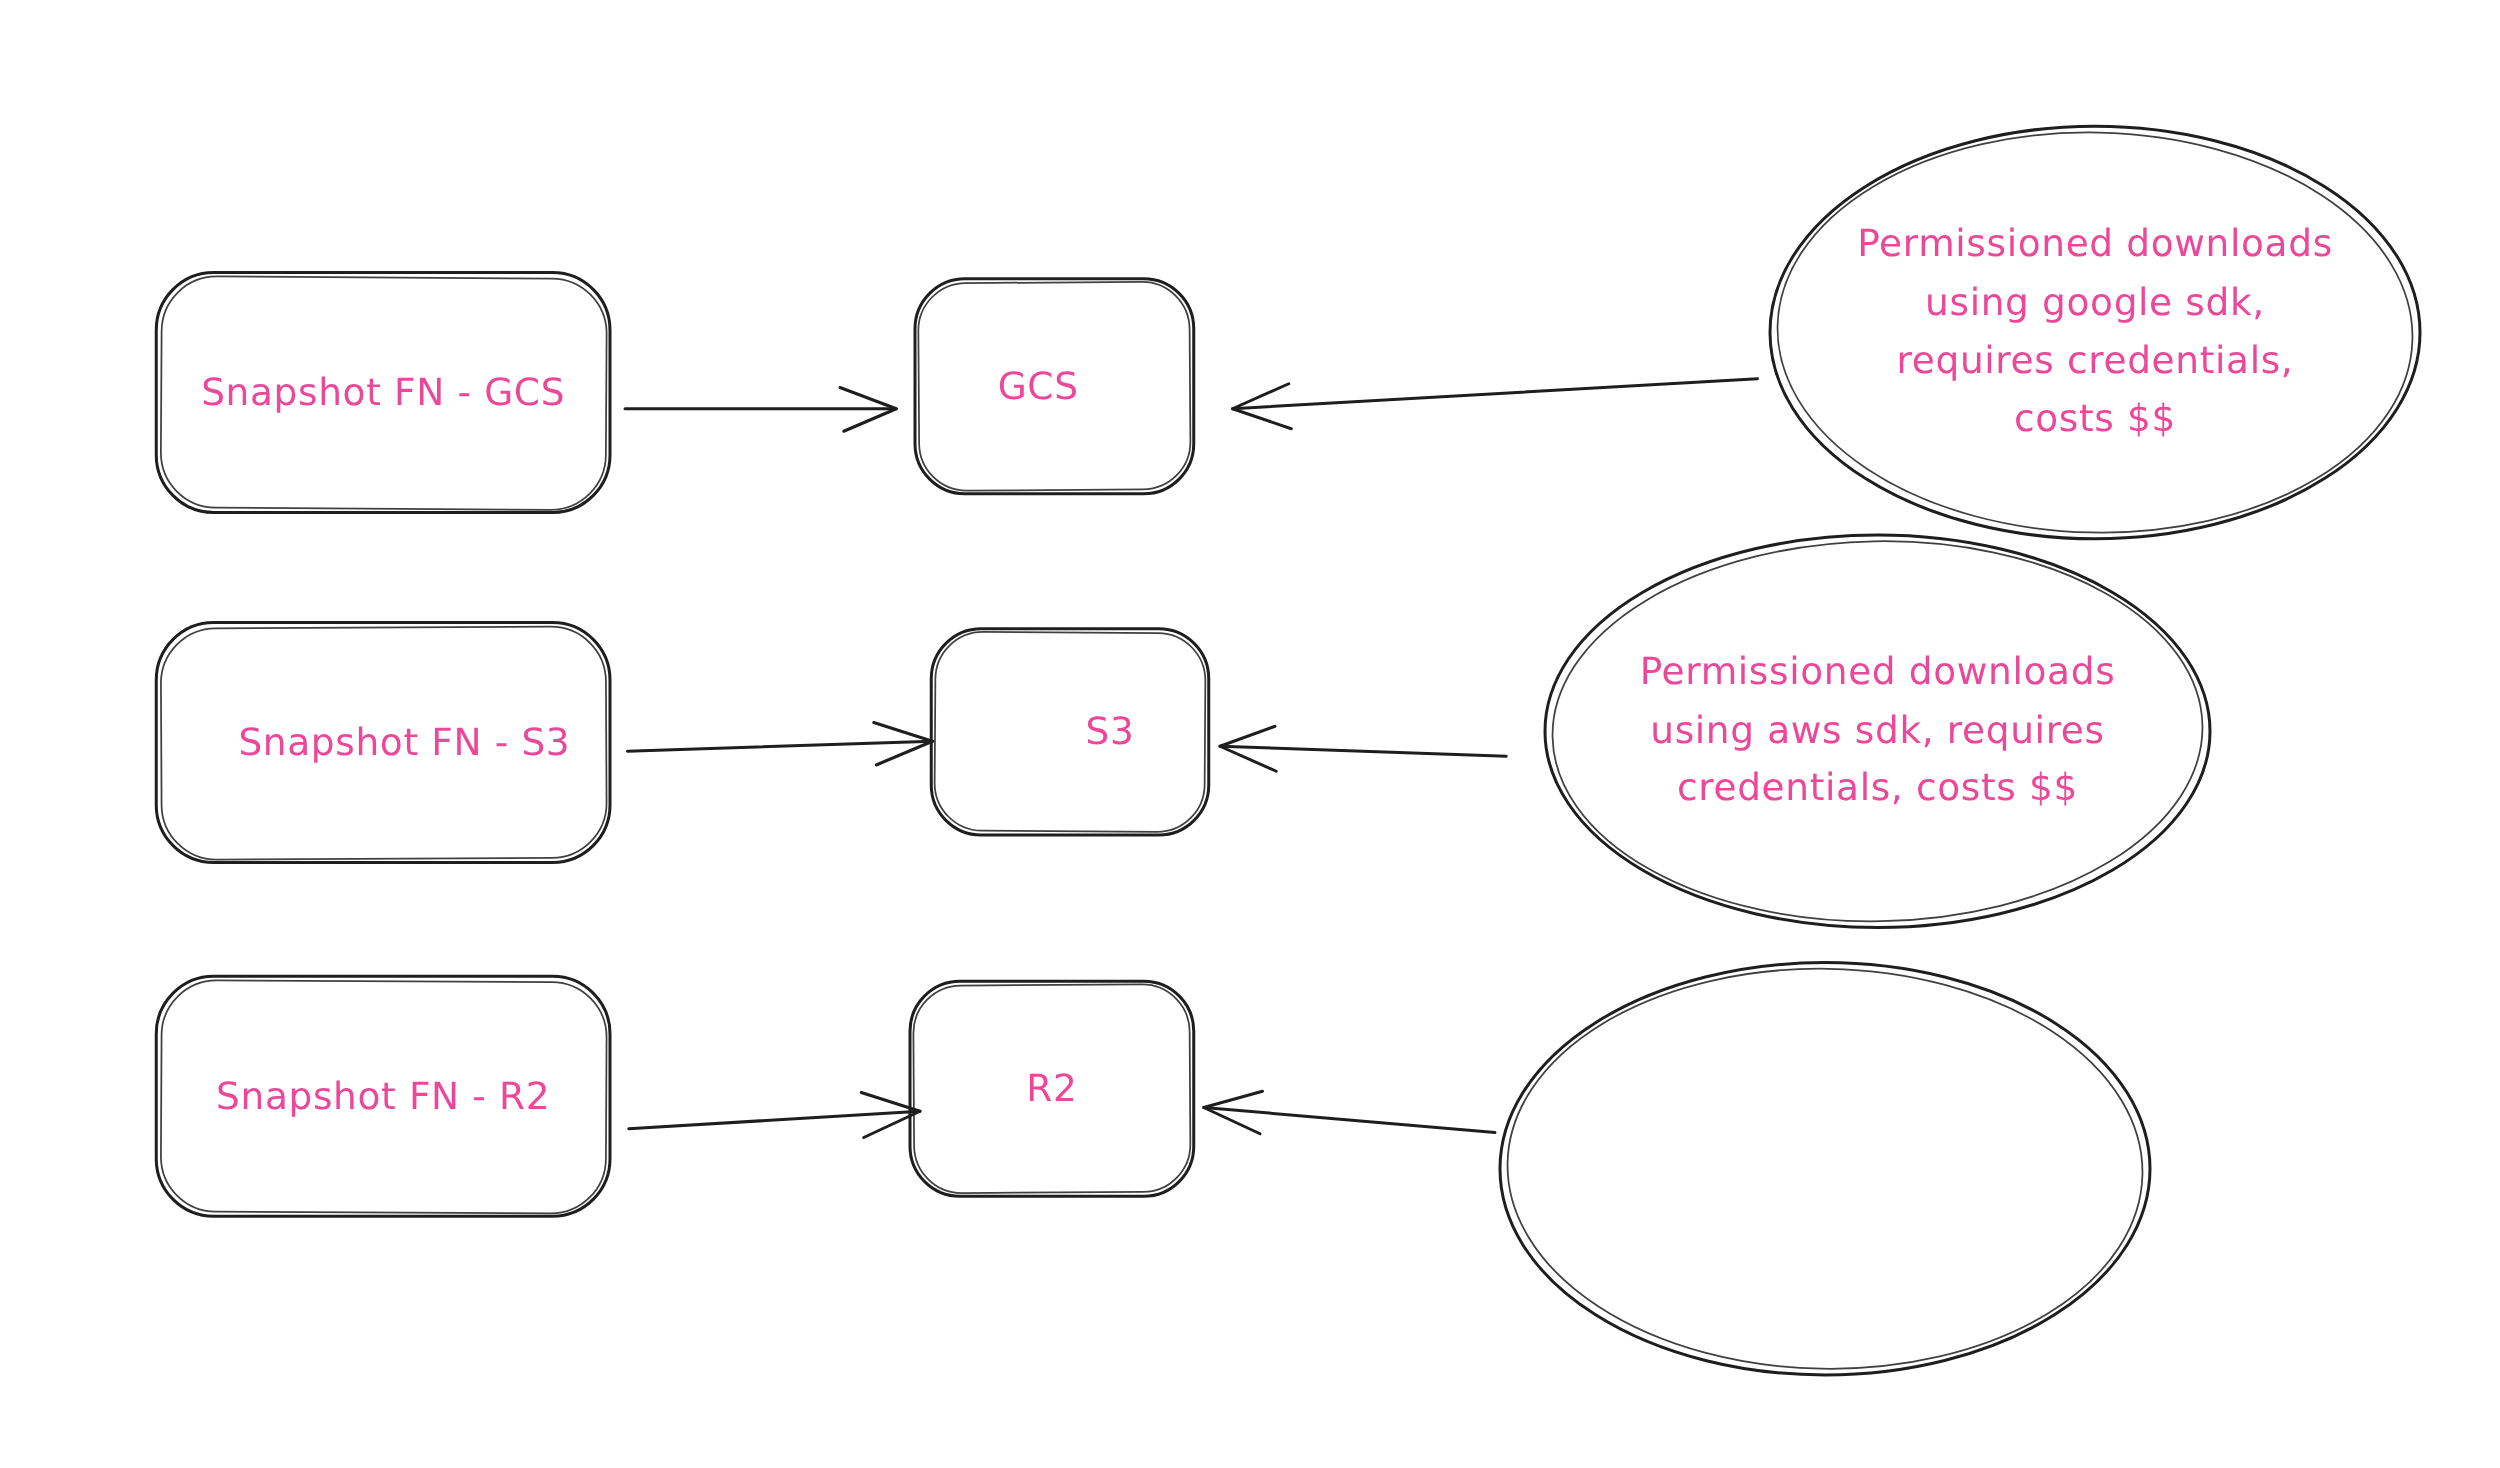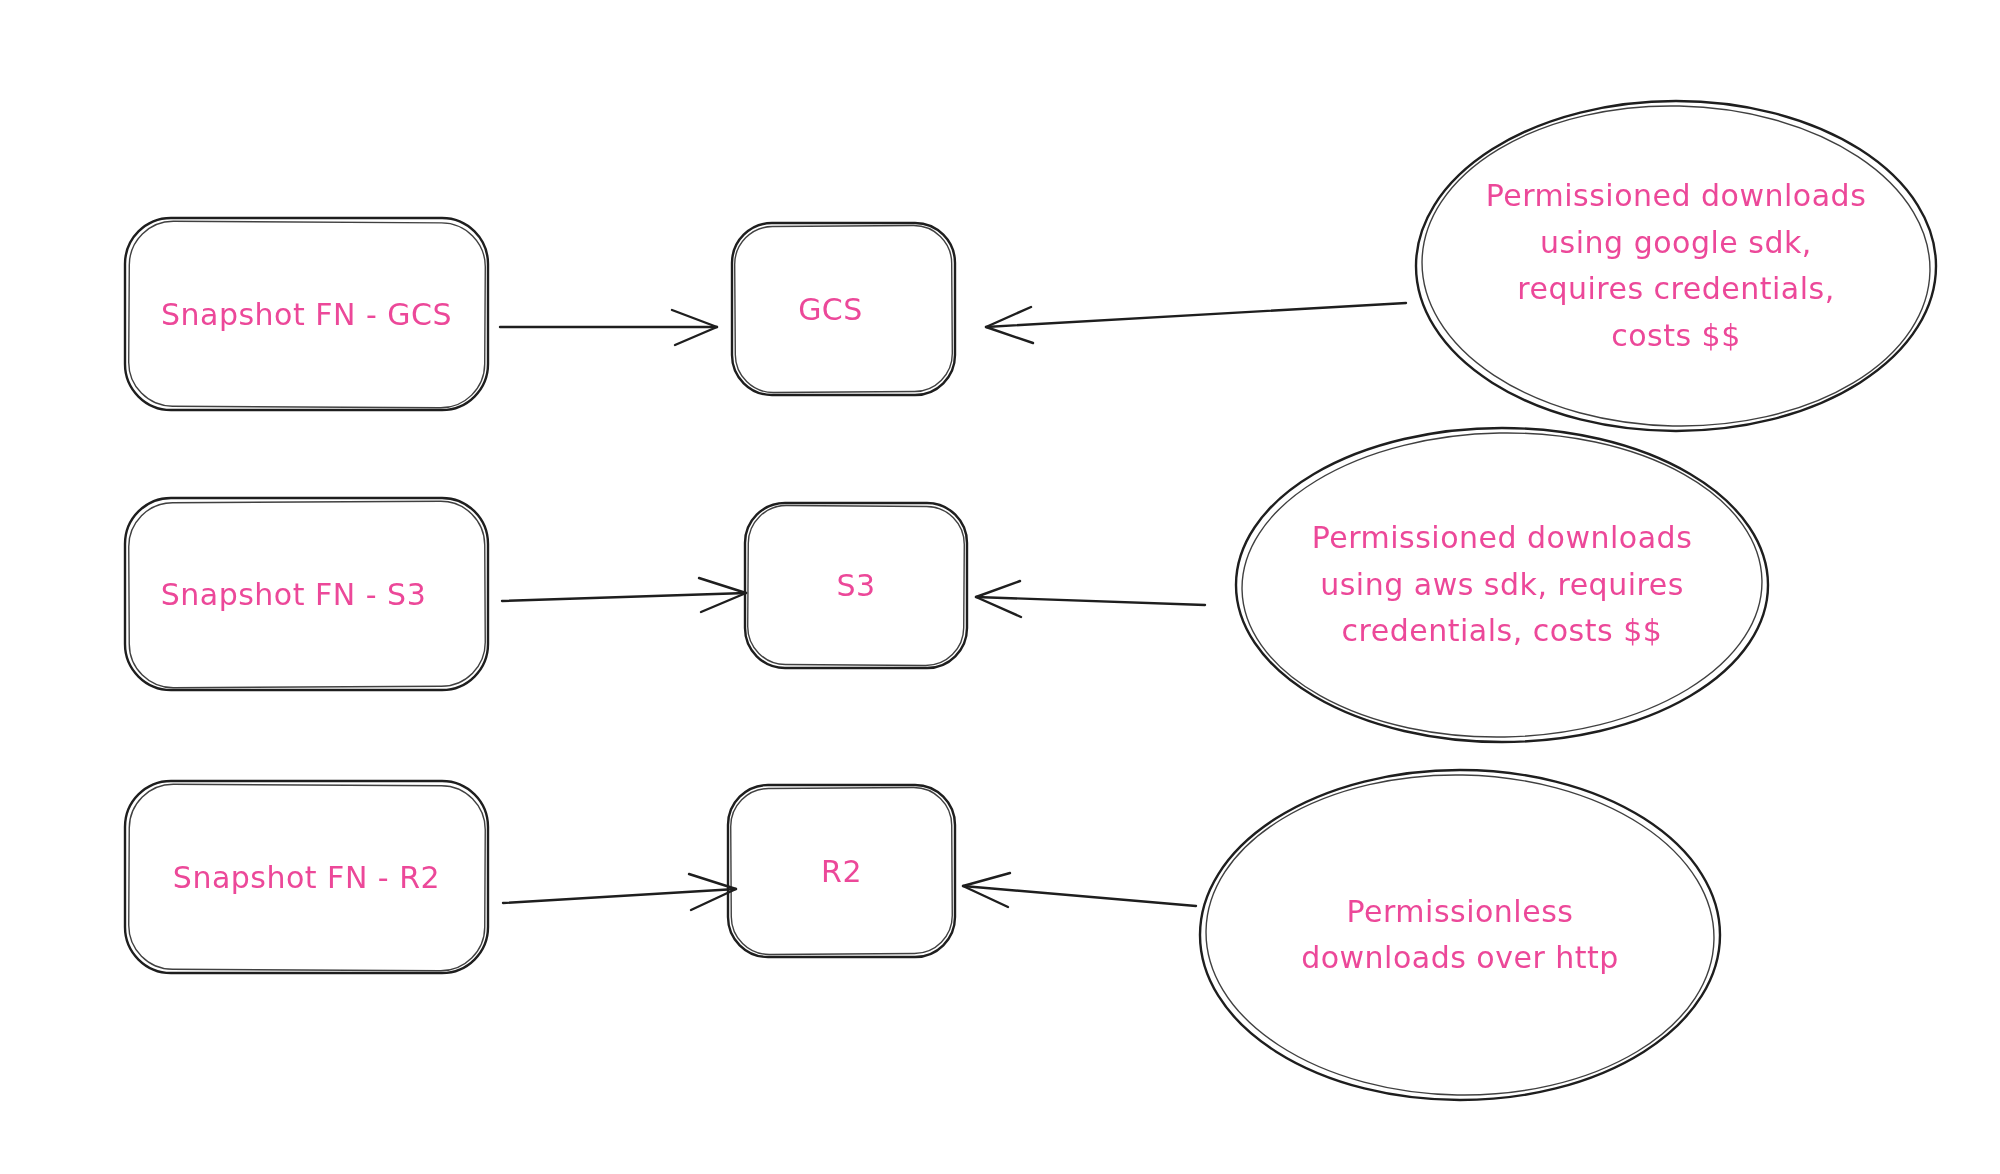--- a/index.html
+++ b/index.html
@@ -130,24 +130,22 @@
     </g>
   </svg>
 
   <div class="label node-label" style="left:125px; top:218px; width:363px; height:192px;">Snapshot FN - GCS</div>
   <div class="label node-label" style="left:732px; top:223px; width:197px; height:172px;">GCS</div>
   <div class="label note-label" style="left:1416px; top:101px; width:520px; height:330px;">Permissioned downloads
 using google sdk,
 requires credentials,
 costs $$</div>
 
-  <div class="label node-label" style="left:112px; top:498px; width:363px; height:192px;">Snapshot FN - S3</div>
-  <div class="label node-label" style="left:745px; top:503px; width:222px; height:165px;">S3</div>
+  <div class="label node-label" style="left:142px; top:498px; width:363px; height:192px;">Snapshot FN - S3</div>
+  <div class="label node-label" style="left:745px; top:503px; width:222px; height:165px;padding-left:32px;">S3</div>
   <div class="label note-label" style="left:1236px; top:428px; width:532px; height:314px;">Permissioned downloads
 using aws sdk, requires
 credentials, costs $$</div>
 
   <div class="label node-label" style="left:125px; top:781px; width:363px; height:192px;text-align:right;">Snapshot FN - R2</div>
   <div class="label node-label" style="left:728px; top:785px; width:227px; height:172px;">R2</div>
-  <div class="label note-label" style="left:1200px; top:770px; width:520px; height:330px;">Permissionless
-downloads over http</div>
 
 </div>
 
 </body></html>

